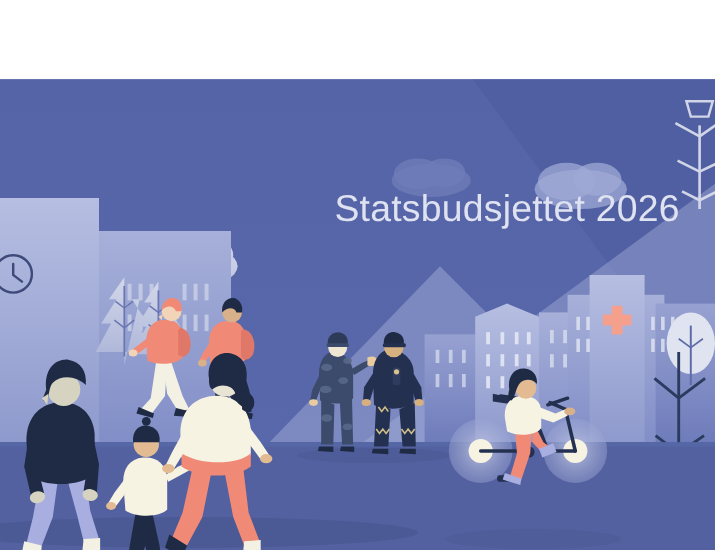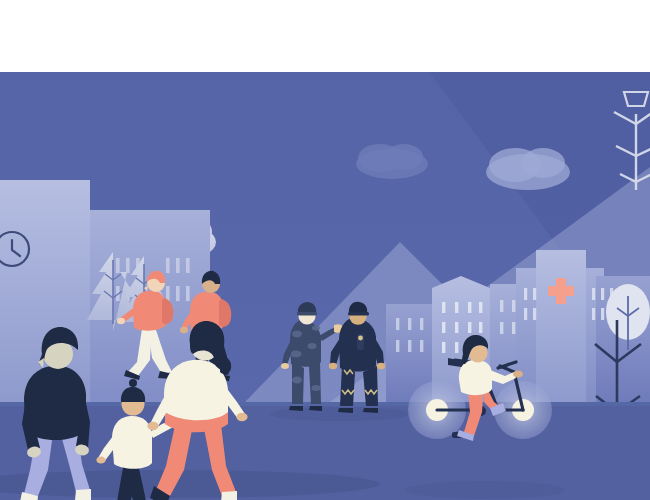--- a/index.html
+++ b/index.html
@@ -404,15 +404,16 @@
         <ellipse cx="153" cy="354" rx="5.6" ry="4.2" fill="#e2bb93"></ellipse>
         <path d="M225 314 L237 330 L245 342 L238 347 L227 332 Z" fill="#f7f3e3"></path>
         <ellipse cx="242" cy="345" rx="5.6" ry="4.2" fill="#e2bb93"></ellipse>
         <circle cx="205" cy="274" r="14.5" fill="#e8e4d4"></circle>
         <path d="M190 272 C188 258 196 248 208 249 C220 251 226 260 224 274 C226 282 230 290 226 296 C220 300 213 294 214 286 C212 278 200 276 193 282 C190 280 190 276 190 272 Z" fill="#1f2a44"></path>
         <path d="M221 284 C228 284 232 290 231 296 C230 302 224 304 220 300 Z" fill="#1f2a44"></path>
       </g>
 
     </svg>
 
+    <div id="hero-title">Statsbudsjettet 2026</div>
   </div>
 
 </div>
 
 </body></html>

